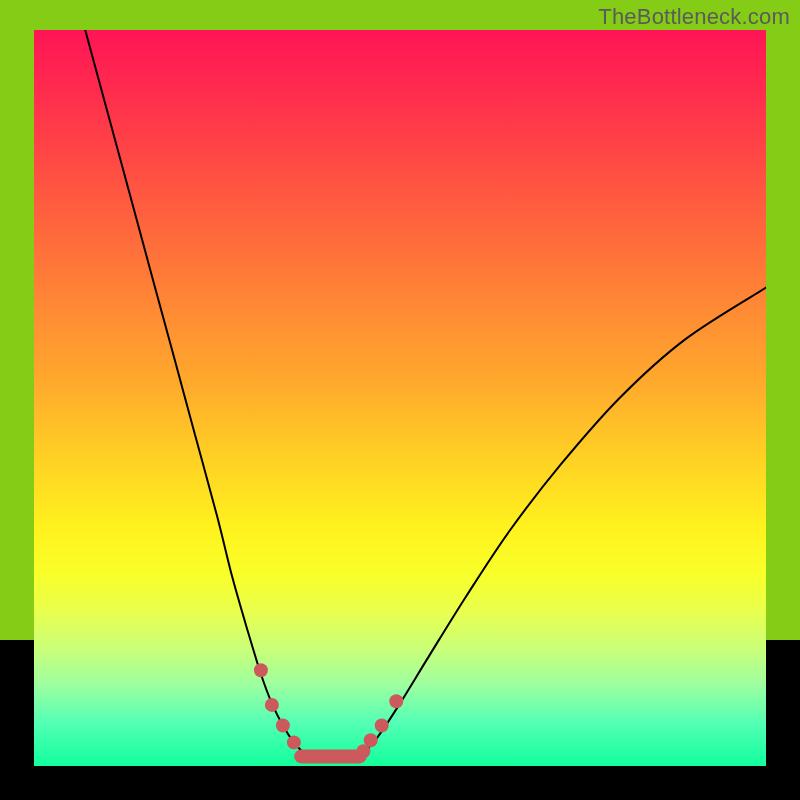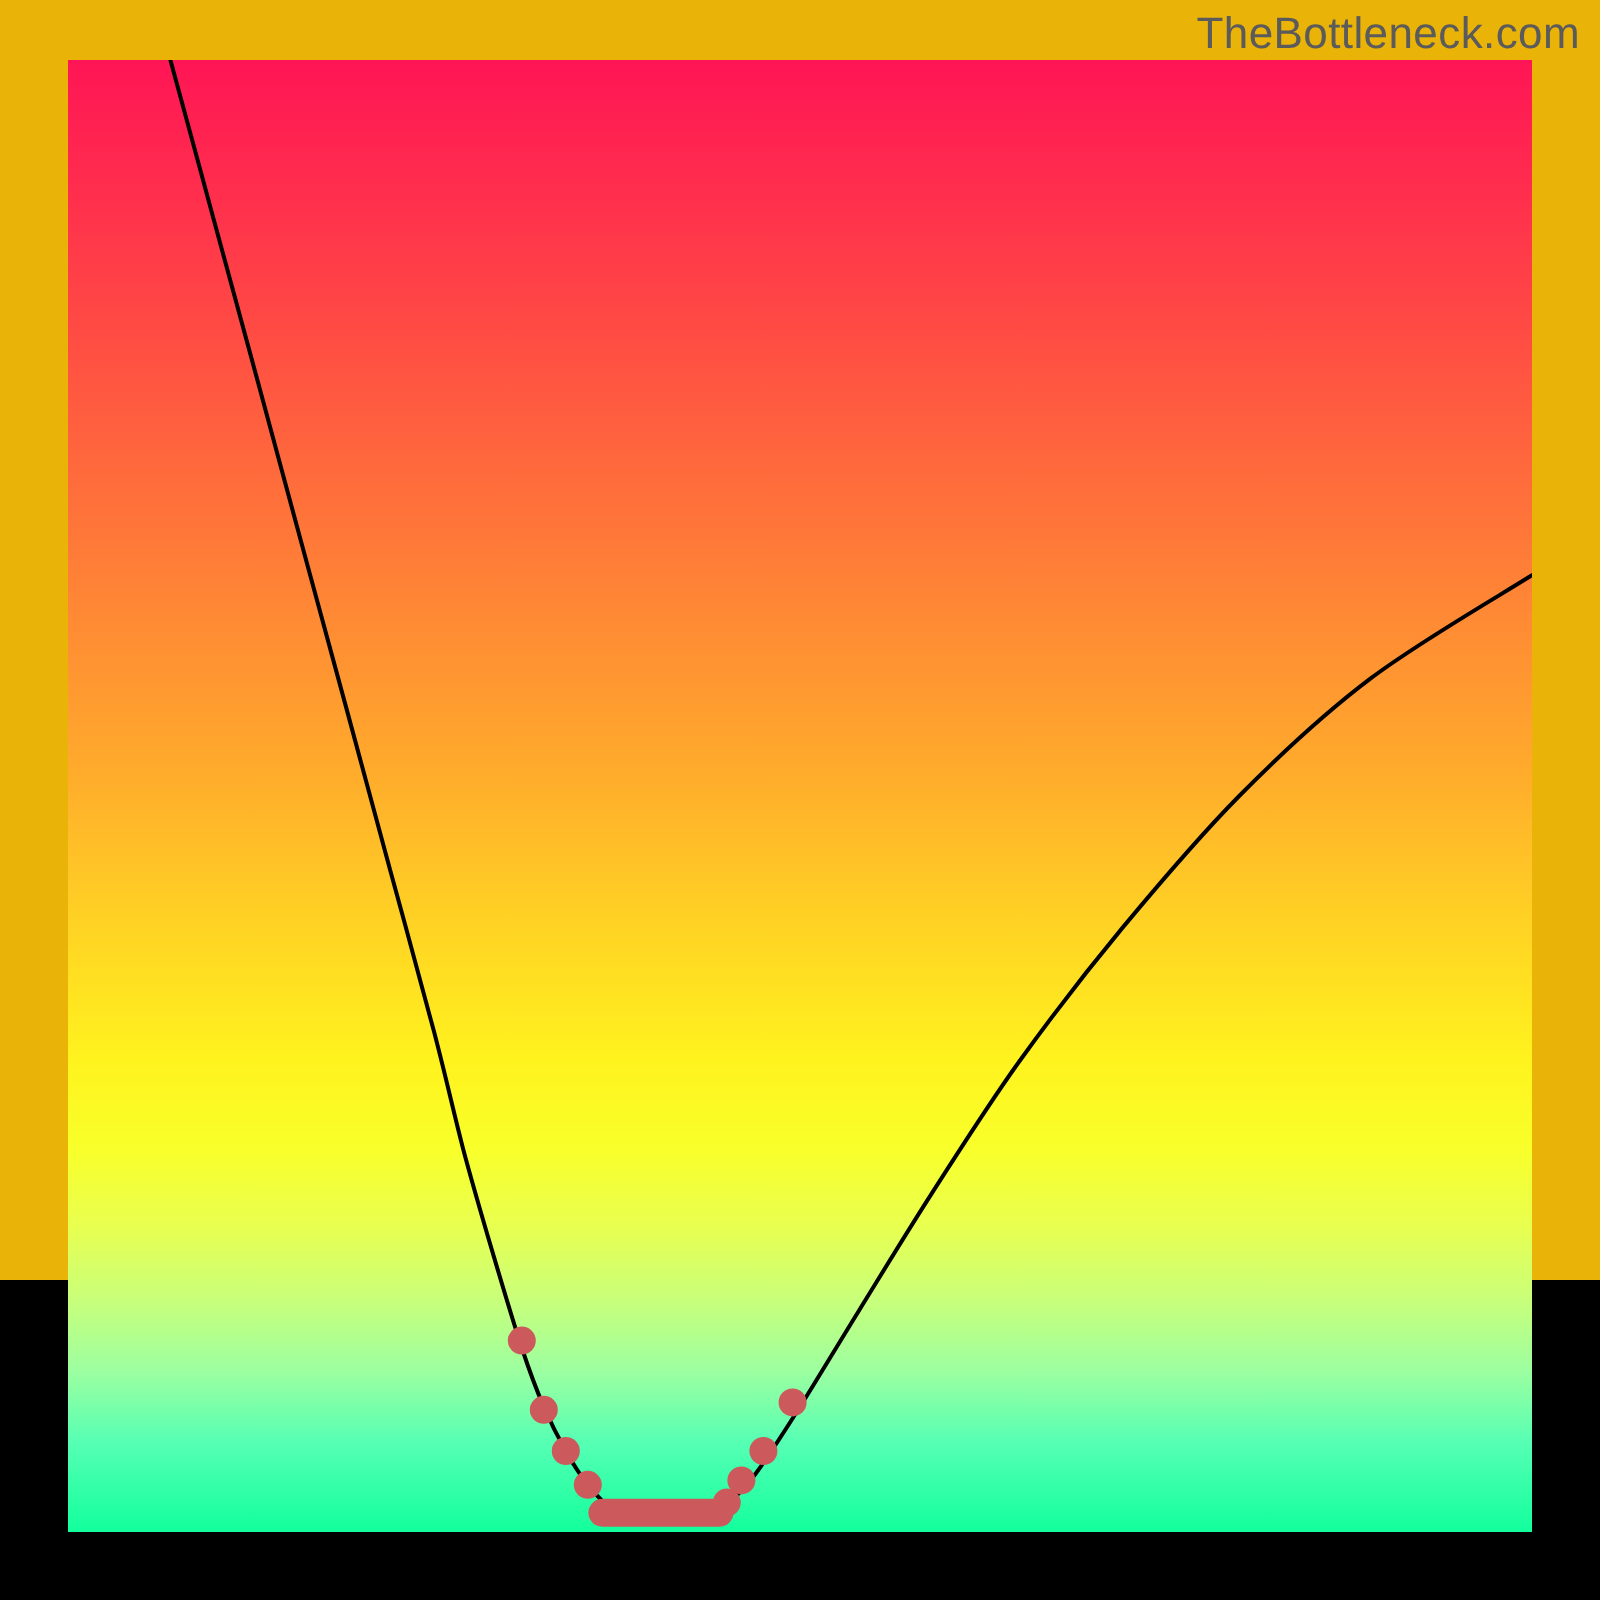--- a/index.html
+++ b/index.html
@@ -8,21 +8,21 @@
     width: 800px;
     height: 800px;
     overflow: hidden;
     background: #000;
     font-family: Arial, Helvetica, sans-serif;
   }
   .frame {
     position: relative;
     width: 800px;
     height: 640px;
-    background: #eab308;
+    background: #84cc16;
   }
   .watermark {
     position: absolute;
     top: 4px;
     right: 10px;
     font-size: 22px;
     font-weight: 500;
     color: #5b5b5b;
     letter-spacing: 0.2px;
     z-index: 10;

